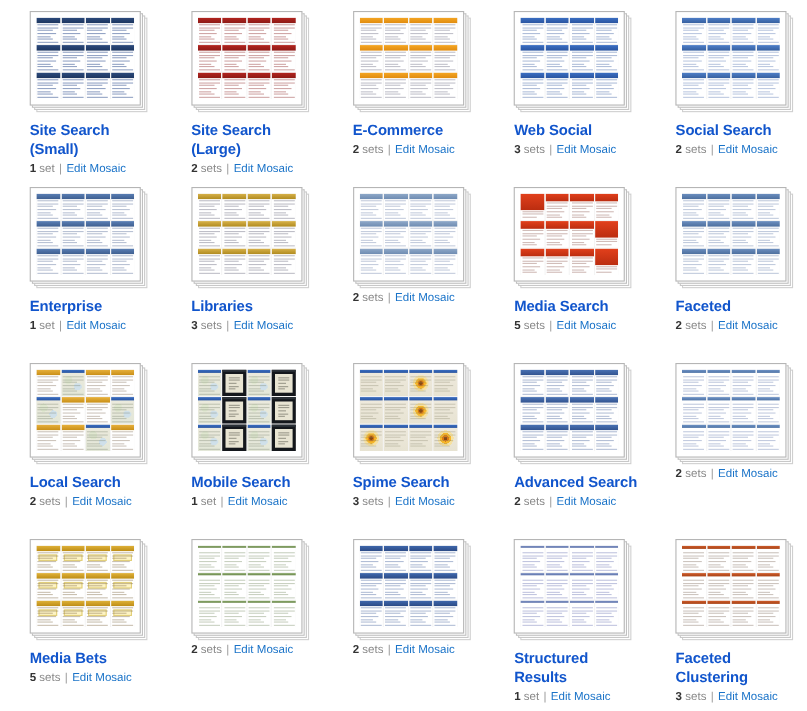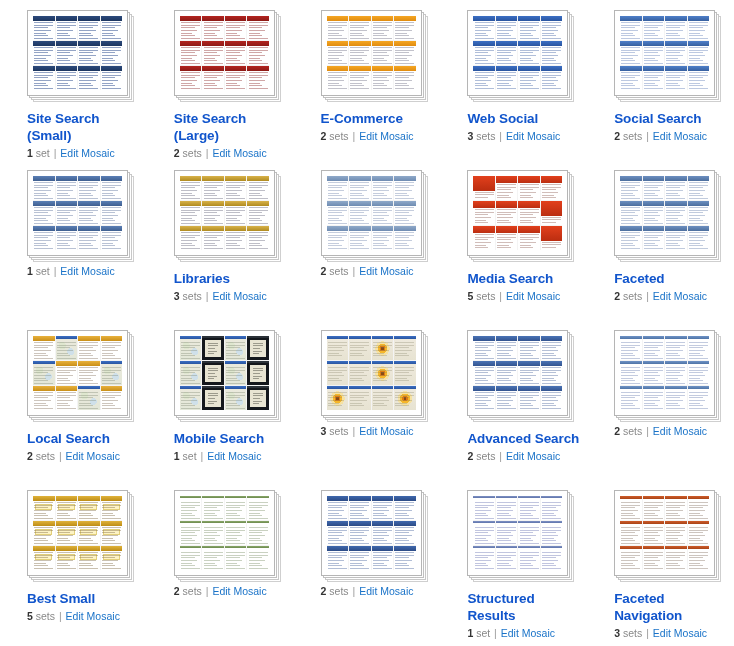--- a/index.html
+++ b/index.html
@@ -1124,20 +1124,21 @@
                 <i></i>
                 <i></i>
                 <i></i>
                 <i></i>
                 <i></i>
               </div>
             </div>
           </div>
         </div>
       </div>
+      <div class="title">Enterprise</div>
       <div class="meta"><span class="count">1</span> <span class="unit">set</span> <span class="sep">|</span> <span class="edit">Edit Mosaic</span></div>
     </div>
     <div class="card">
       <div class="thumb-wrap">
         <div class="stack s1"></div>
         <div class="stack s2"></div>
         <div class="stack s3"></div>
         <div class="frame">
           <div class="sheet">
             <div class="tile t-lib">
@@ -2185,20 +2186,21 @@
                 <i></i>
                 <i></i>
                 <i></i>
                 <i></i>
                 <i></i>
               </div>
             </div>
           </div>
         </div>
       </div>
+      <div class="title">Spime Search</div>
       <div class="meta"><span class="count">3</span> <span class="unit">sets</span> <span class="sep">|</span> <span class="edit">Edit Mosaic</span></div>
     </div>
     <div class="card">
       <div class="thumb-wrap">
         <div class="stack s1"></div>
         <div class="stack s2"></div>
         <div class="stack s3"></div>
         <div class="frame">
           <div class="sheet">
             <div class="tile t-adv">
@@ -2666,21 +2668,21 @@
                 <i></i>
                 <i></i>
                 <i></i>
                 <i></i>
                 <i></i>
               </div>
             </div>
           </div>
         </div>
       </div>
-      <div class="title">Best Small</div>
+      <div class="title">Media Bets</div>
       <div class="meta"><span class="count">5</span> <span class="unit">sets</span> <span class="sep">|</span> <span class="edit">Edit Mosaic</span></div>
     </div>
     <div class="card">
       <div class="thumb-wrap">
         <div class="stack s1"></div>
         <div class="stack s2"></div>
         <div class="stack s3"></div>
         <div class="frame">
           <div class="sheet">
             <div class="tile t-pag">
@@ -3292,16 +3294,16 @@
                 <i></i>
                 <i></i>
                 <i></i>
                 <i></i>
                 <i></i>
               </div>
             </div>
           </div>
         </div>
       </div>
-      <div class="title">Faceted Navigation</div>
+      <div class="title">Faceted Clustering</div>
       <div class="meta"><span class="count">3</span> <span class="unit">sets</span> <span class="sep">|</span> <span class="edit">Edit Mosaic</span></div>
     </div>
   </div>
 
 </body></html>

